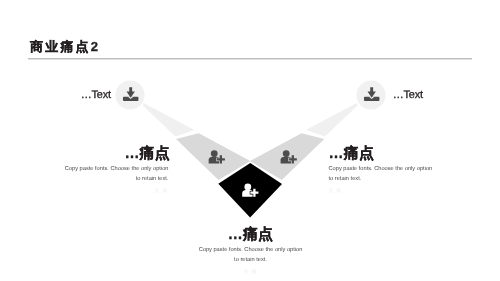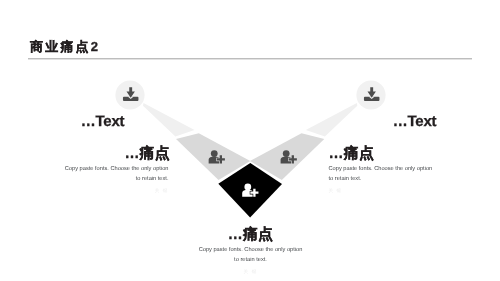--- a/index.html
+++ b/index.html
@@ -1,21 +1,21 @@
 <!DOCTYPE html>
 <html><head>
 <meta charset="utf-8">
 <style>
   html,body{margin:0;padding:0;}
   body{width:500px;height:281px;background:#ffffff;font-family:"Liberation Sans",sans-serif;overflow:hidden;position:relative;-webkit-font-smoothing:antialiased;text-rendering:geometricPrecision;}
   .slide{position:absolute;left:0;top:16px;width:408px;height:281px;transform:translateZ(0);}
   #title{position:absolute;left:30px;top:24px;font-size:13px;font-weight:bold;color:#231f20;letter-spacing:2.2px;white-space:nowrap;line-height:14px;-webkit-text-stroke:0.35px #231f20;}
   #rule{position:absolute;left:27.8px;top:42px;width:444.7px;height:2px;background:linear-gradient(to bottom,#bdbdbd 0%,#bdbdbd 50%,#e2e2e2 50%,#e2e2e2 100%);}
   svg.art{position:absolute;left:0;top:0;width:500px;height:281px;}
-  .tlabel{position:absolute;font-size:15px;font-weight:bold;color:#231f20;letter-spacing:-0.25px;white-space:nowrap;line-height:10px;margin-top:27px;-webkit-text-stroke:0.3px #231f20;}
+  .tlabel{position:absolute;font-size:11px;font-weight:normal;color:#231f20;letter-spacing:-0.25px;white-space:nowrap;line-height:10px;-webkit-text-stroke:0.3px #231f20;}
   .blk{position:absolute;}
   .blk .hd{position:absolute;top:1.2px;left:0;font-size:15px;font-weight:bold;color:#231f20;letter-spacing:0.2px;white-space:nowrap;line-height:10px;width:100%;-webkit-text-stroke:0.3px #231f20;}
   #blk-left .hd{left:1.5px;}
   #blk-right .hd{left:0px;}
   .blk .bd{position:absolute;top:17.2px;font-size:5.68px;color:#46494c;line-height:9.6px;font-weight:400;width:100%;}
   .blk .sb{position:absolute;top:40.0px;font-size:4.6px;color:#ececec;letter-spacing:1.1px;line-height:5px;width:100%;}
   #blk-left{left:63px;top:132px;width:105.5px;height:50px;text-align:right;}
   #blk-right{left:328.5px;top:132px;width:105px;height:50px;text-align:left;}
   #blk-bottom{left:197.5px;top:213px;width:106px;height:50px;text-align:center;}
 </style>

